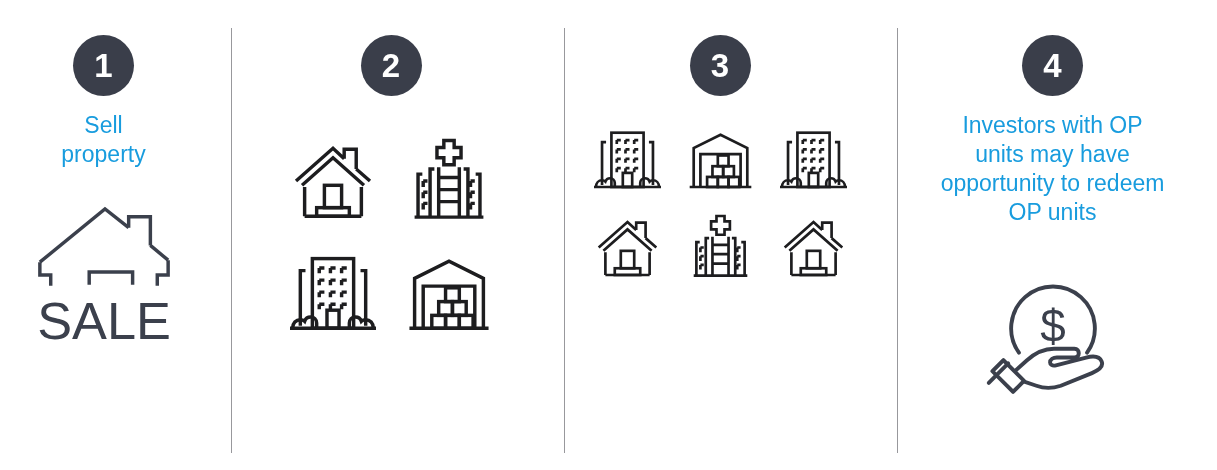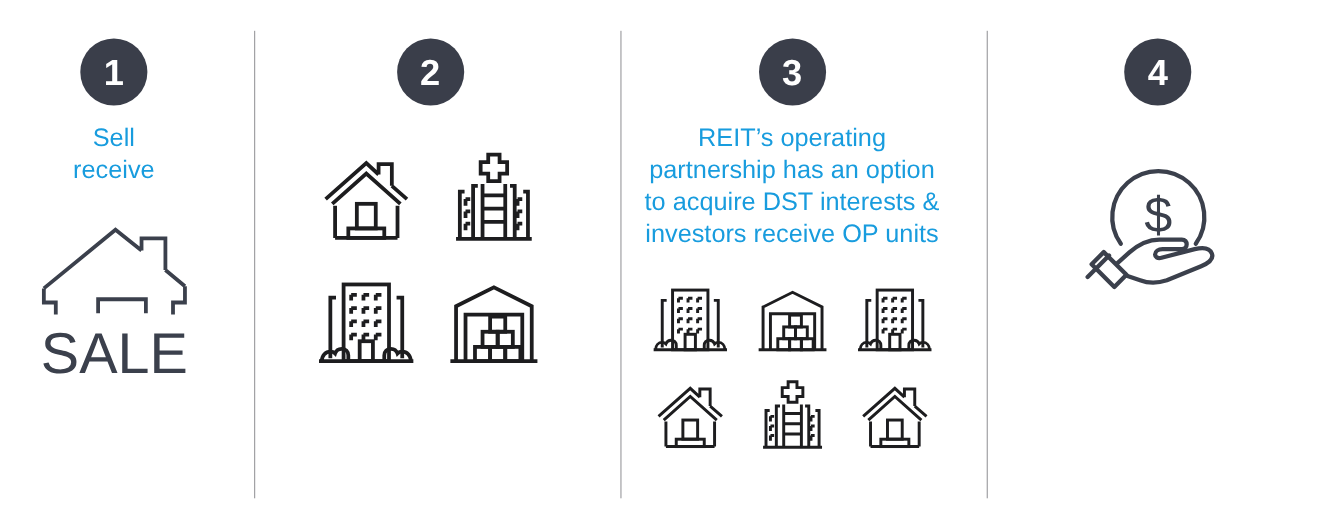--- a/index.html
+++ b/index.html
@@ -90,21 +90,21 @@
   </defs>
 </svg>
 
 <div class="canvas">
 
   <div class="col col-1">
     <div class="badge">
       <span>1</span>
     </div>
     <div class="step-heading">Sell
-receive</div>
+property</div>
     <svg class="sale-svg slate" viewBox="0 0 150 150">
       <path d="M10,62 L76,8 L100,27 M100,27 V16 H122 V45 M122,45 L140,60"></path>
       <path d="M10,62 V75 H21 V86 M140,60 V75 H129 V86"></path>
       <path d="M60,85 V72 H104 V85"></path>
       <text x="75" y="140" text-anchor="middle" font-size="53" font-weight="300">SALE</text>
     </svg>
   </div>
 
   <div class="divider"></div>
 
@@ -127,24 +127,20 @@
         </svg>
     </div>
   </div>
 
   <div class="divider"></div>
 
   <div class="col col-3">
     <div class="badge">
       <span>3</span>
     </div>
-    <div class="step-heading">REIT’s operating
-partnership has an option
-to acquire DST interests &amp;
-investors receive OP units</div>
     <div class="icon-grid-3">
       <svg class="bld" viewBox="0 0 100 100">
           <use href="#i-office"></use>
         </svg>
       <svg class="bld" viewBox="0 0 100 100">
           <use href="#i-warehouse"></use>
         </svg>
       <svg class="bld" viewBox="0 0 100 100">
           <use href="#i-office"></use>
         </svg>
@@ -159,20 +155,24 @@
         </svg>
     </div>
   </div>
 
   <div class="divider"></div>
 
   <div class="col col-4">
     <div class="badge">
       <span>4</span>
     </div>
+    <div class="step-heading">Investors with OP
+units may have
+opportunity to redeem
+OP units</div>
     <svg class="hand-svg slate hand" viewBox="0 0 150 150">
       <path d="M40,88 A43,43 0 1 1 110,88"></path>
       <text x="75" y="77" text-anchor="middle" font-size="47" font-weight="300">$</text>
       <path fill="#fff" d="M28,114 L48,96 C57,88 66,84 76,84 L97,84 C103,84 103,93 97,93 L79,93
                C75,93 72,95 72,98 C72,100 74,102 78,101 L109,93 C117,91 123,92 125,97
                C127,102 122,106 115,109 L83,122 C74,125 66,125 58,122 L40,116 Z"></path>
       <rect x="14" y="104" width="30" height="16" fill="#fff" transform="rotate(45 29 112)"></rect>
       <path d="M29,99 L9,119"></path>
     </svg>
   </div>

